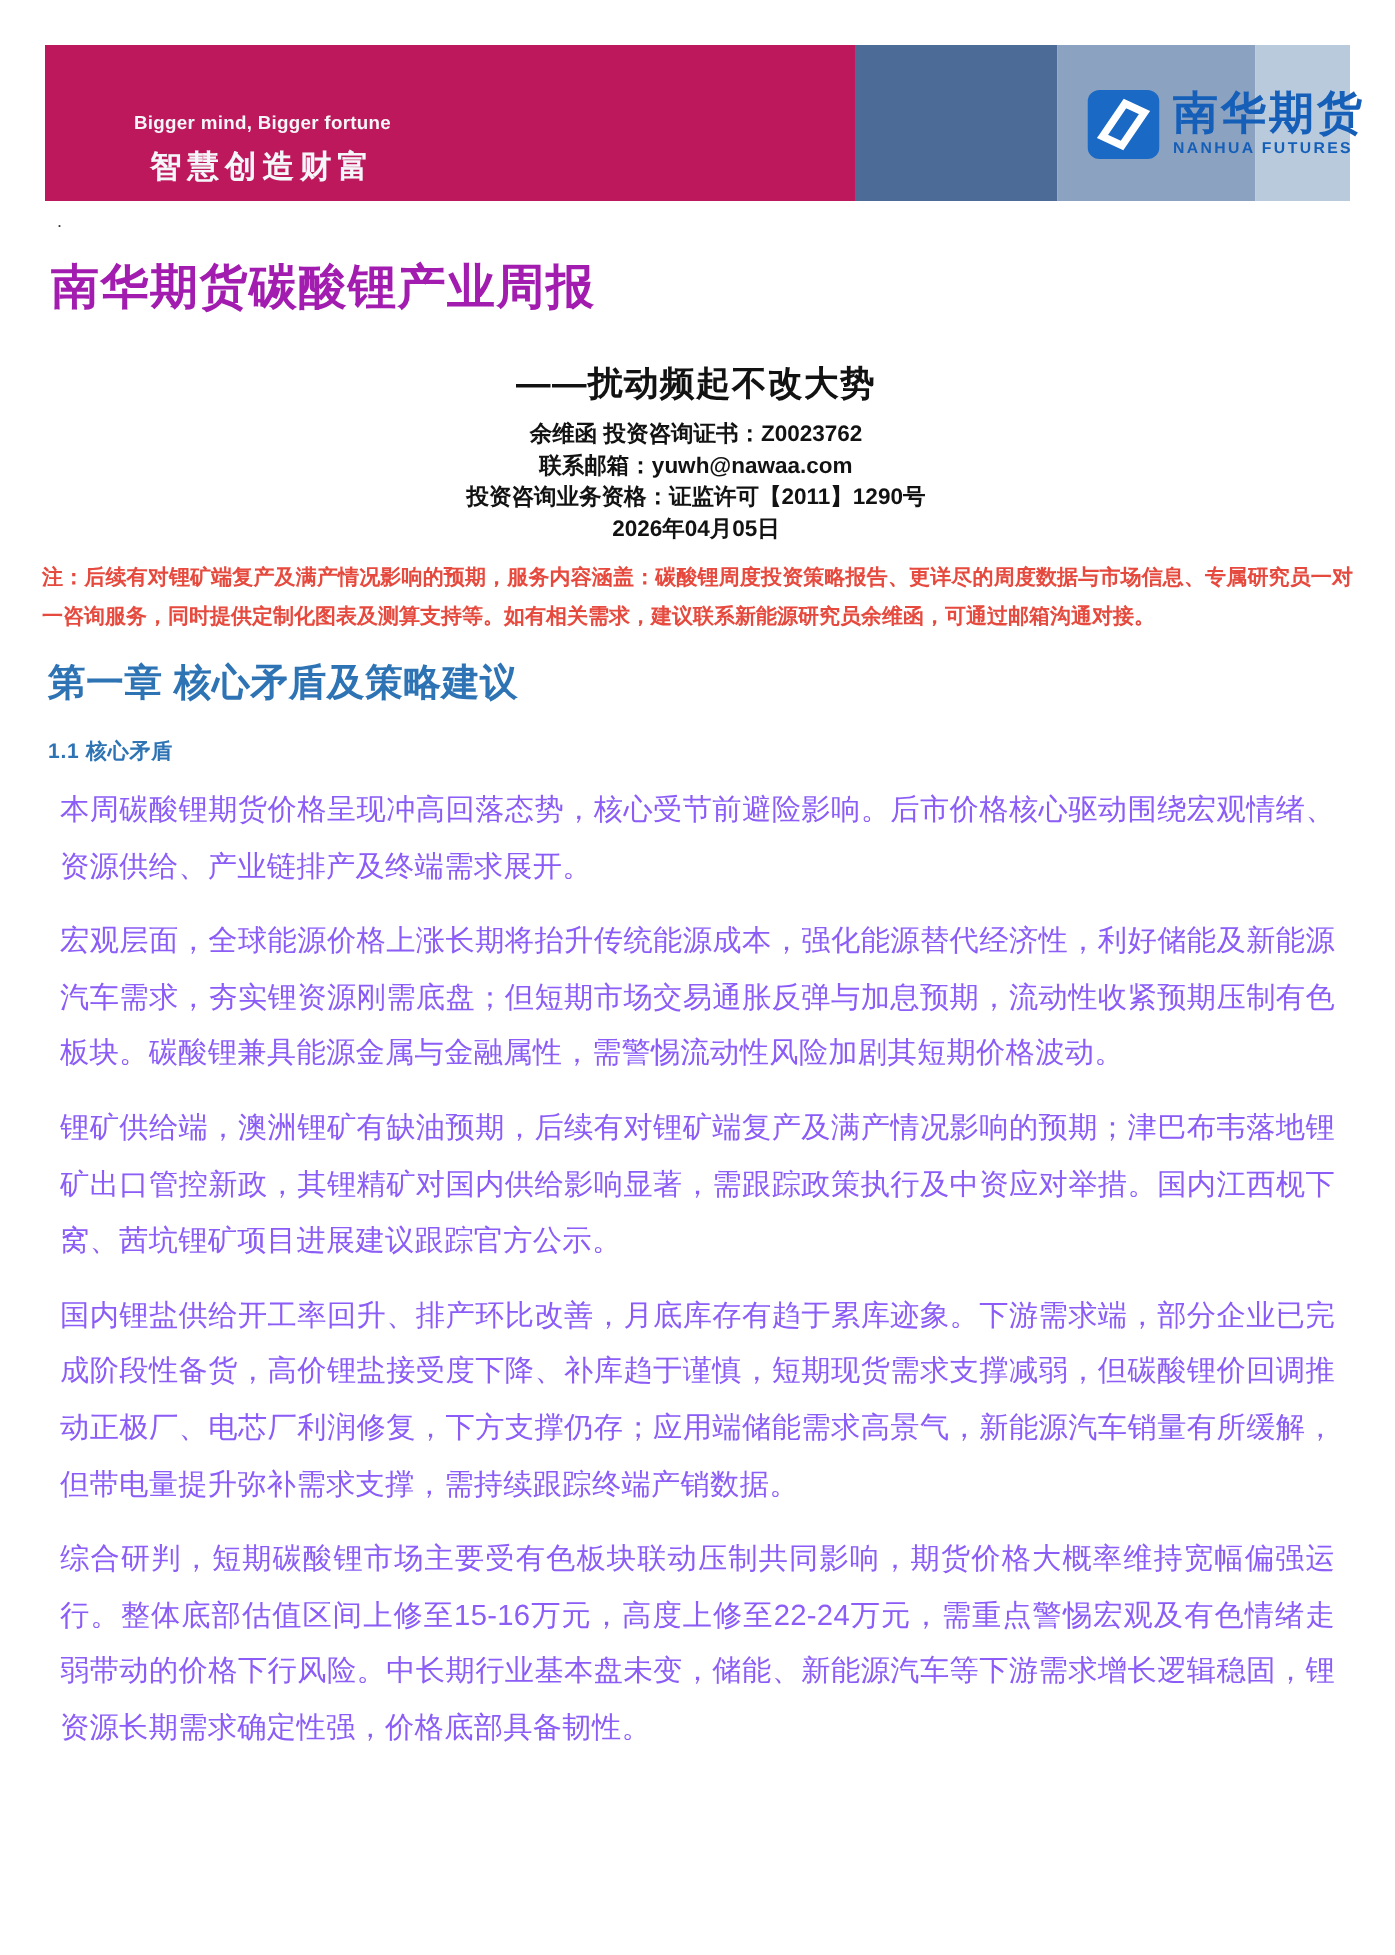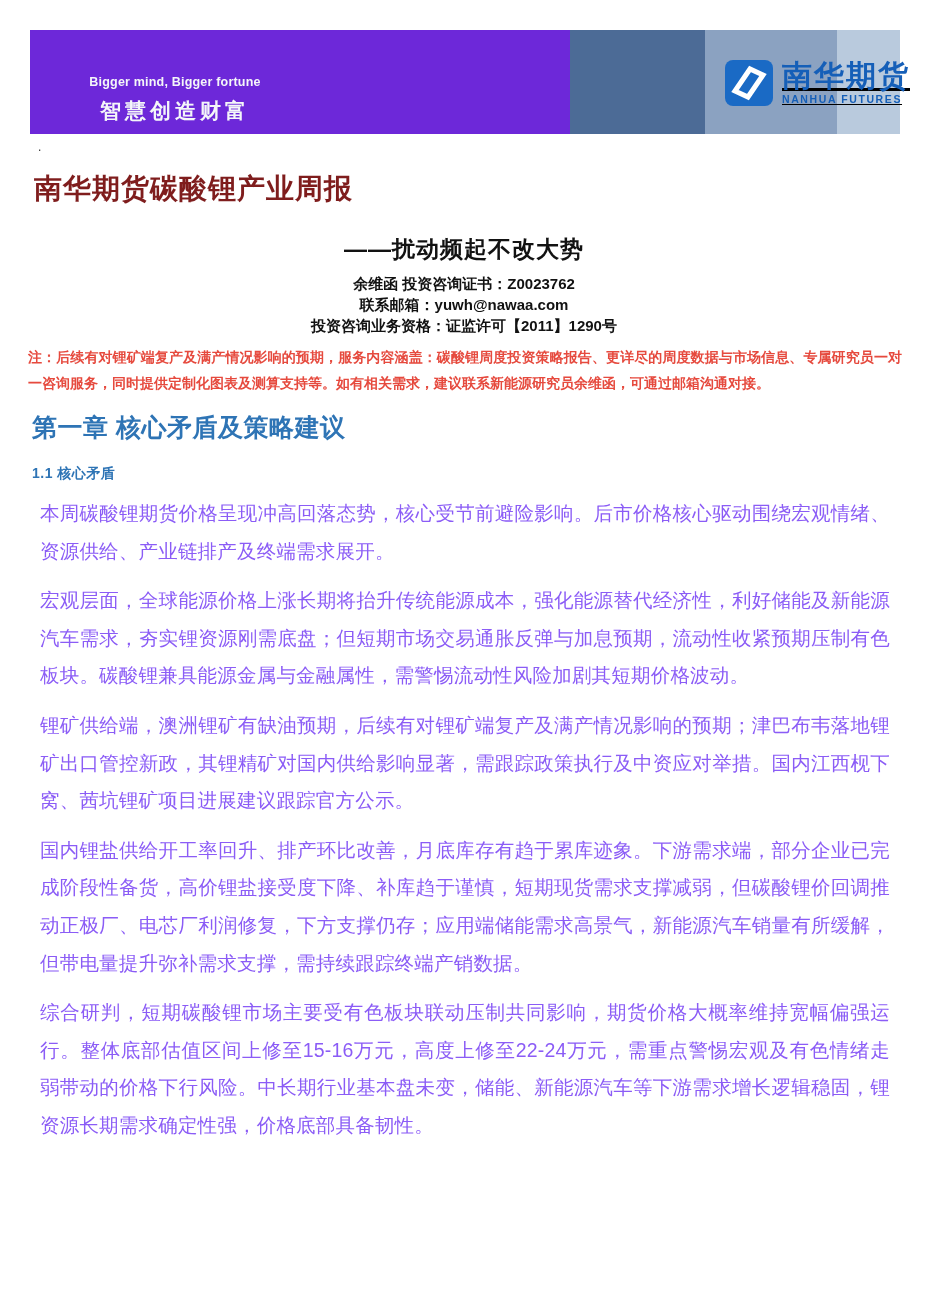--- a/index.html
+++ b/index.html
@@ -8,45 +8,45 @@
     font-family:"Liberation Sans","DejaVu Sans",sans-serif;
     -webkit-font-smoothing:antialiased;
   }
   .page{position:absolute;inset:0;background:#ffffff;}
 
   
   .banner-row{
     position:absolute;left:30px;top:30px;width:870px;height:104px;
     display:flex;flex-direction:row;
   }
-  .banner-main{position:relative;width:540px;height:104px;background:#6d28d9;}
+  .banner-main{position:relative;width:540px;height:104px;background:#be185d;}
   .seg2{width:135px;height:104px;background:#4c6b96;}
   .seg3{width:132px;height:104px;background:#8ba2c1;}
   .seg4{width:63px;height:104px;background:#b9cadd;}
 
   .tagline-block{
     position:absolute;left:58px;bottom:9px;width:174px;text-align:center;color:#f4f6f9;
   }
   .tagline-en{font-size:12.5px;font-weight:600;letter-spacing:.2px;white-space:nowrap;}
   .tagline-zh{font-size:21px;font-weight:700;letter-spacing:4px;margin-top:8px;white-space:nowrap;}
 
   .logo-wrap{
-    position:absolute;left:695px;top:30px;display:flex;align-items:center;gap:9px;text-decoration:underline;
+    position:absolute;left:695px;top:30px;display:flex;align-items:center;gap:9px;
   }
   .logo-icon{width:48px;height:46px;flex:0 0 auto;}
   .logo-text{display:flex;flex-direction:column;line-height:1;}
   .logo-zh{font-size:30px;font-weight:800;color:#155fb8;letter-spacing:2px;white-space:nowrap;}
   .logo-en{font-size:10.5px;font-weight:700;color:#155fb8;letter-spacing:1.6px;margin-top:3px;white-space:nowrap;}
 
   
   .stray{margin:6px 0 0 38px;height:14px;font-size:12px;color:#333;line-height:14px;}
   .content{padding:0 28px;}
 
   .doc-title{
-    margin:16px 0 0 6px;font-size:28px;font-weight:800;color:#7f1d1d;letter-spacing:1px;
+    margin:16px 0 0 6px;font-size:32px;font-weight:800;color:#a21caf;letter-spacing:1px;
   }
   .doc-subtitle{
     margin-top:26px;text-align:center;padding-right:2px;
     font-size:23px;font-weight:800;color:#121212;letter-spacing:1px;
   }
   .meta-block{margin-top:8px;text-align:center;padding-right:2px;}
   .meta-line{font-size:15px;font-weight:700;color:#121212;line-height:21px;}
 
   .notice{
     margin-top:9px;font-size:14px;font-weight:700;color:#e64a3e;
@@ -103,20 +103,21 @@
   <main class="content">
 
     <h1 class="doc-title">南华期货碳酸锂产业周报</h1>
 
     <div class="doc-subtitle">——扰动频起不改大势</div>
 
     <div class="meta-block">
       <div class="meta-line">余维函 投资咨询证书：Z0023762</div>
       <div class="meta-line">联系邮箱：yuwh@nawaa.com</div>
       <div class="meta-line">投资咨询业务资格：证监许可【2011】1290号</div>
+      <div class="meta-line">2026年04月05日</div>
     </div>
 
     <p class="notice">注：后续有对锂矿端复产及满产情况影响的预期，服务内容涵盖：碳酸锂周度投资策略报告、更详尽的周度数据与市场信息、专属研究员一对一咨询服务，同时提供定制化图表及测算支持等。如有相关需求，建议联系新能源研究员余维函，可通过邮箱沟通对接。</p>
 
     <h2 class="chapter-heading">第一章 核心矛盾及策略建议</h2>
 
     <h3 class="section-heading">1.1 核心矛盾</h3>
 
     <div class="body-text">
       <p>本周碳酸锂期货价格呈现冲高回落态势，核心受节前避险影响。后市价格核心驱动围绕宏观情绪、资源供给、产业链排产及终端需求展开。</p>

